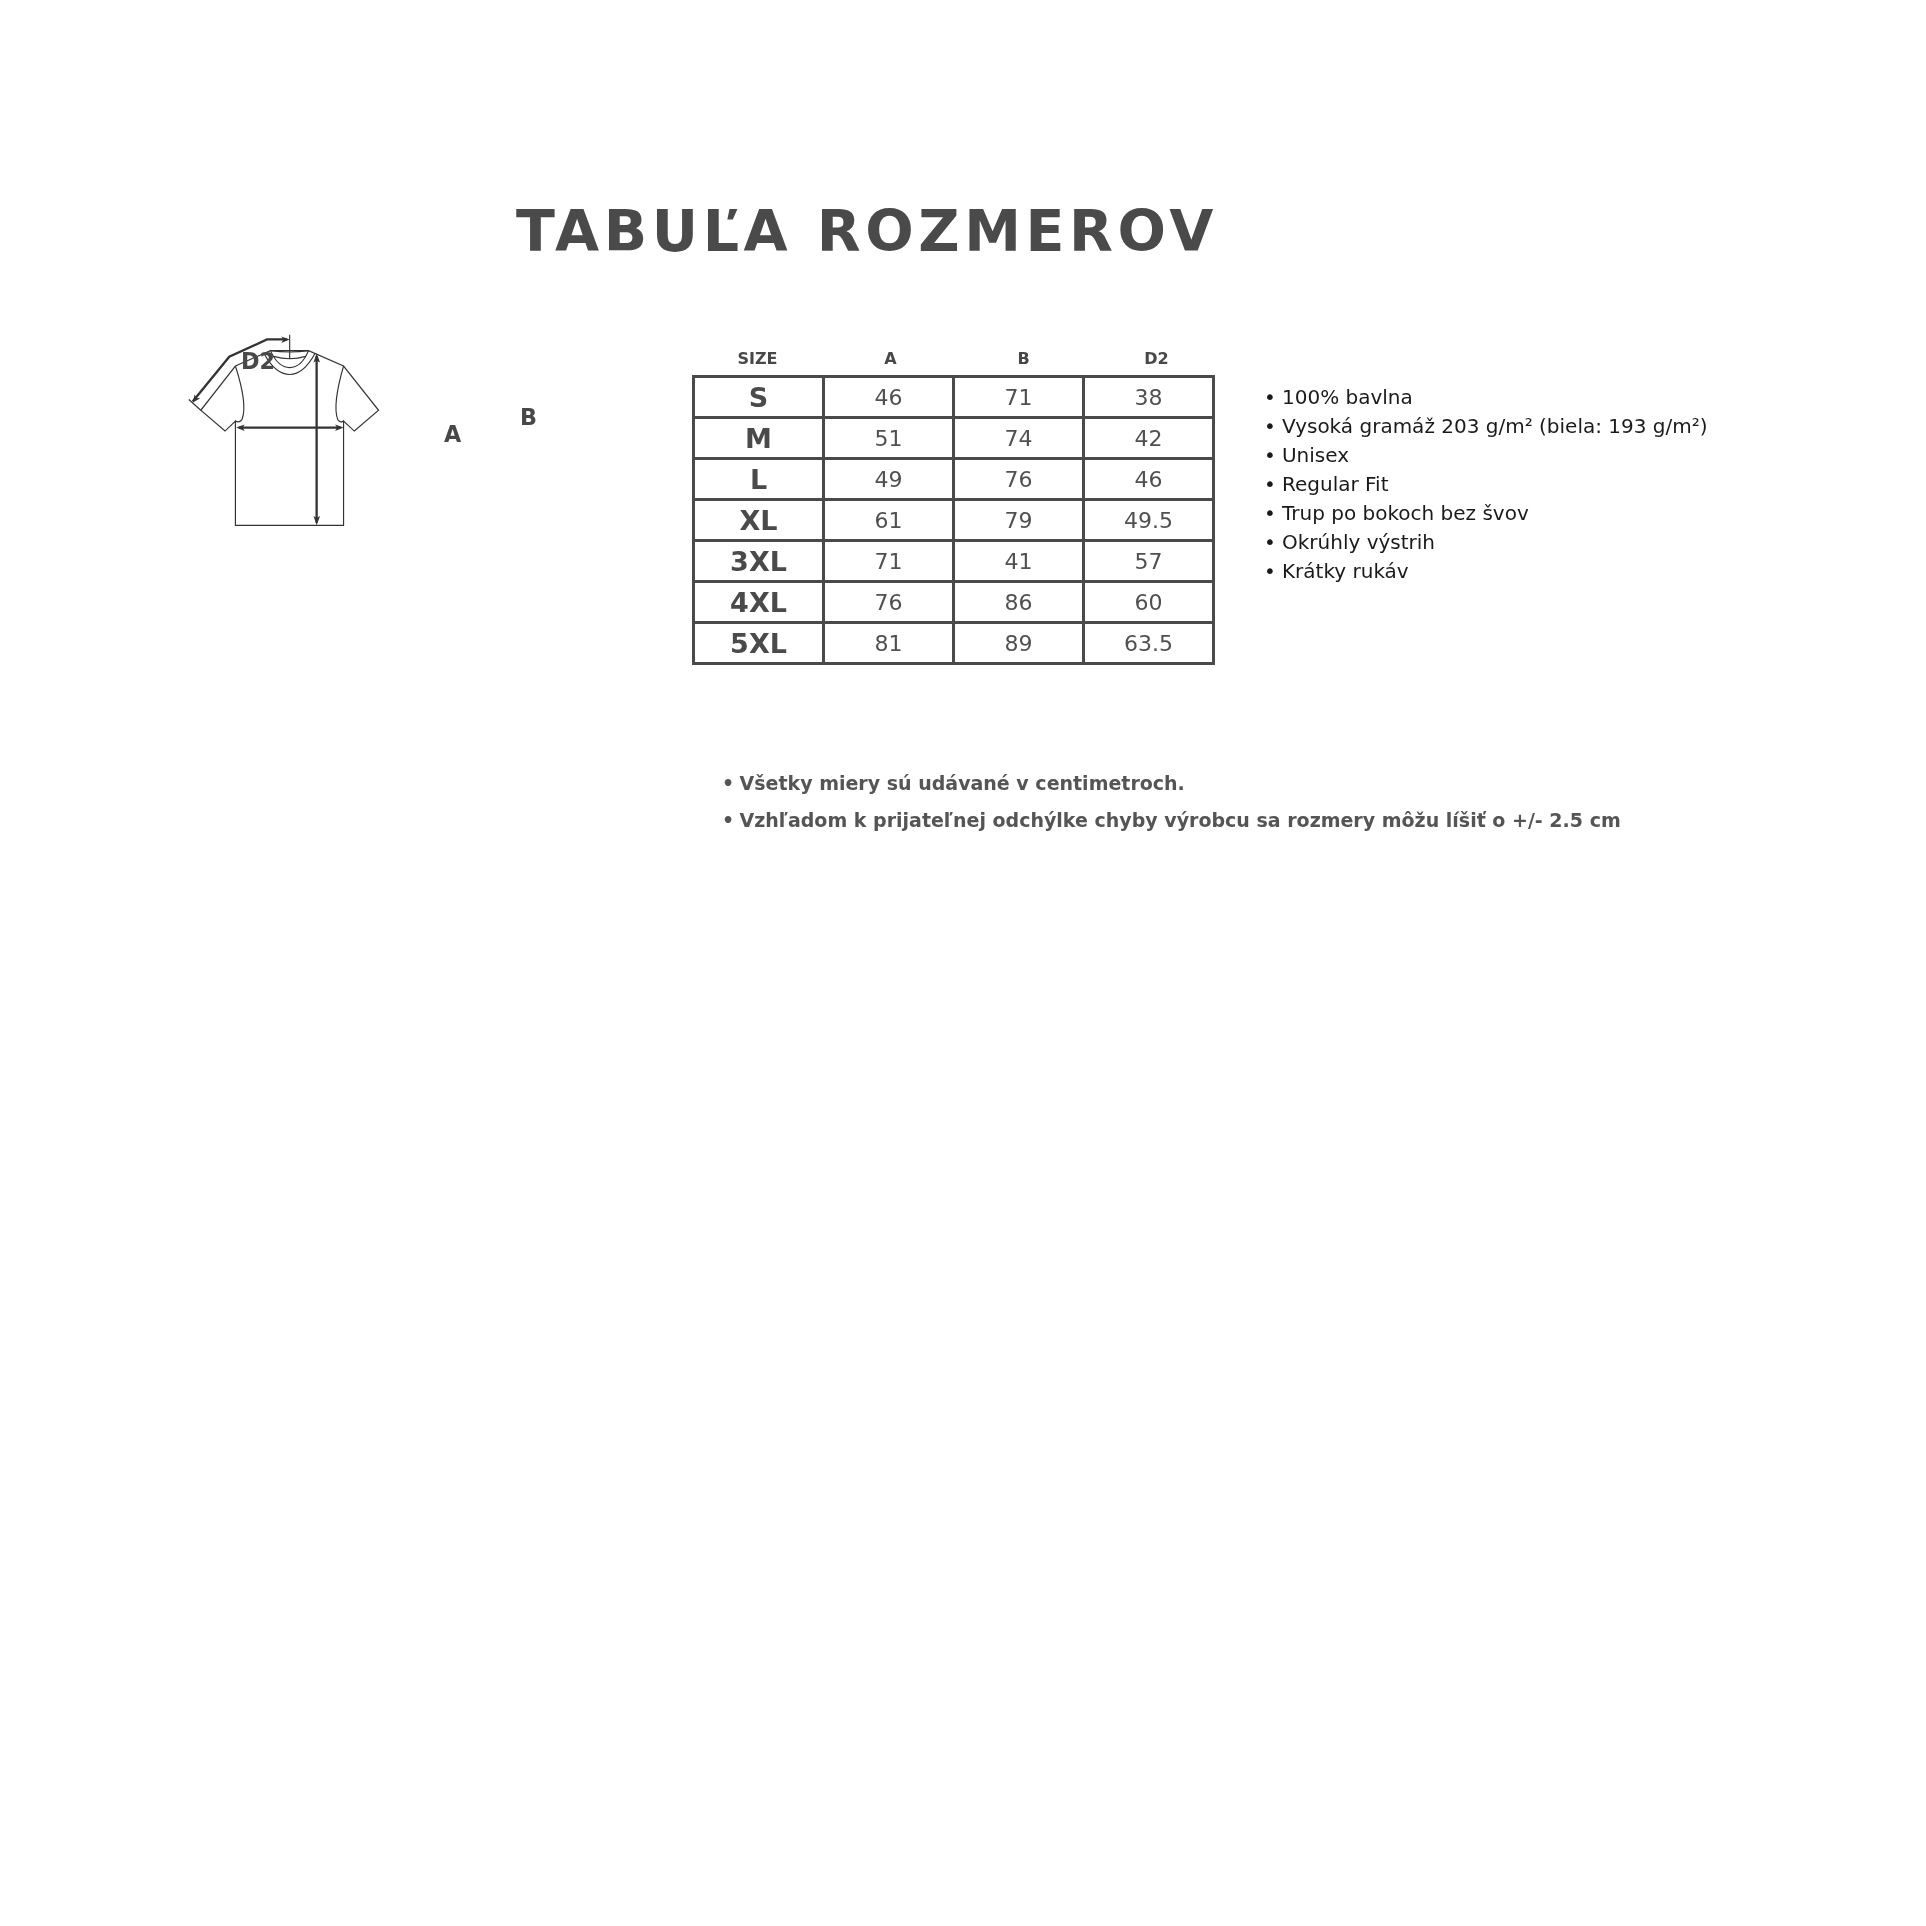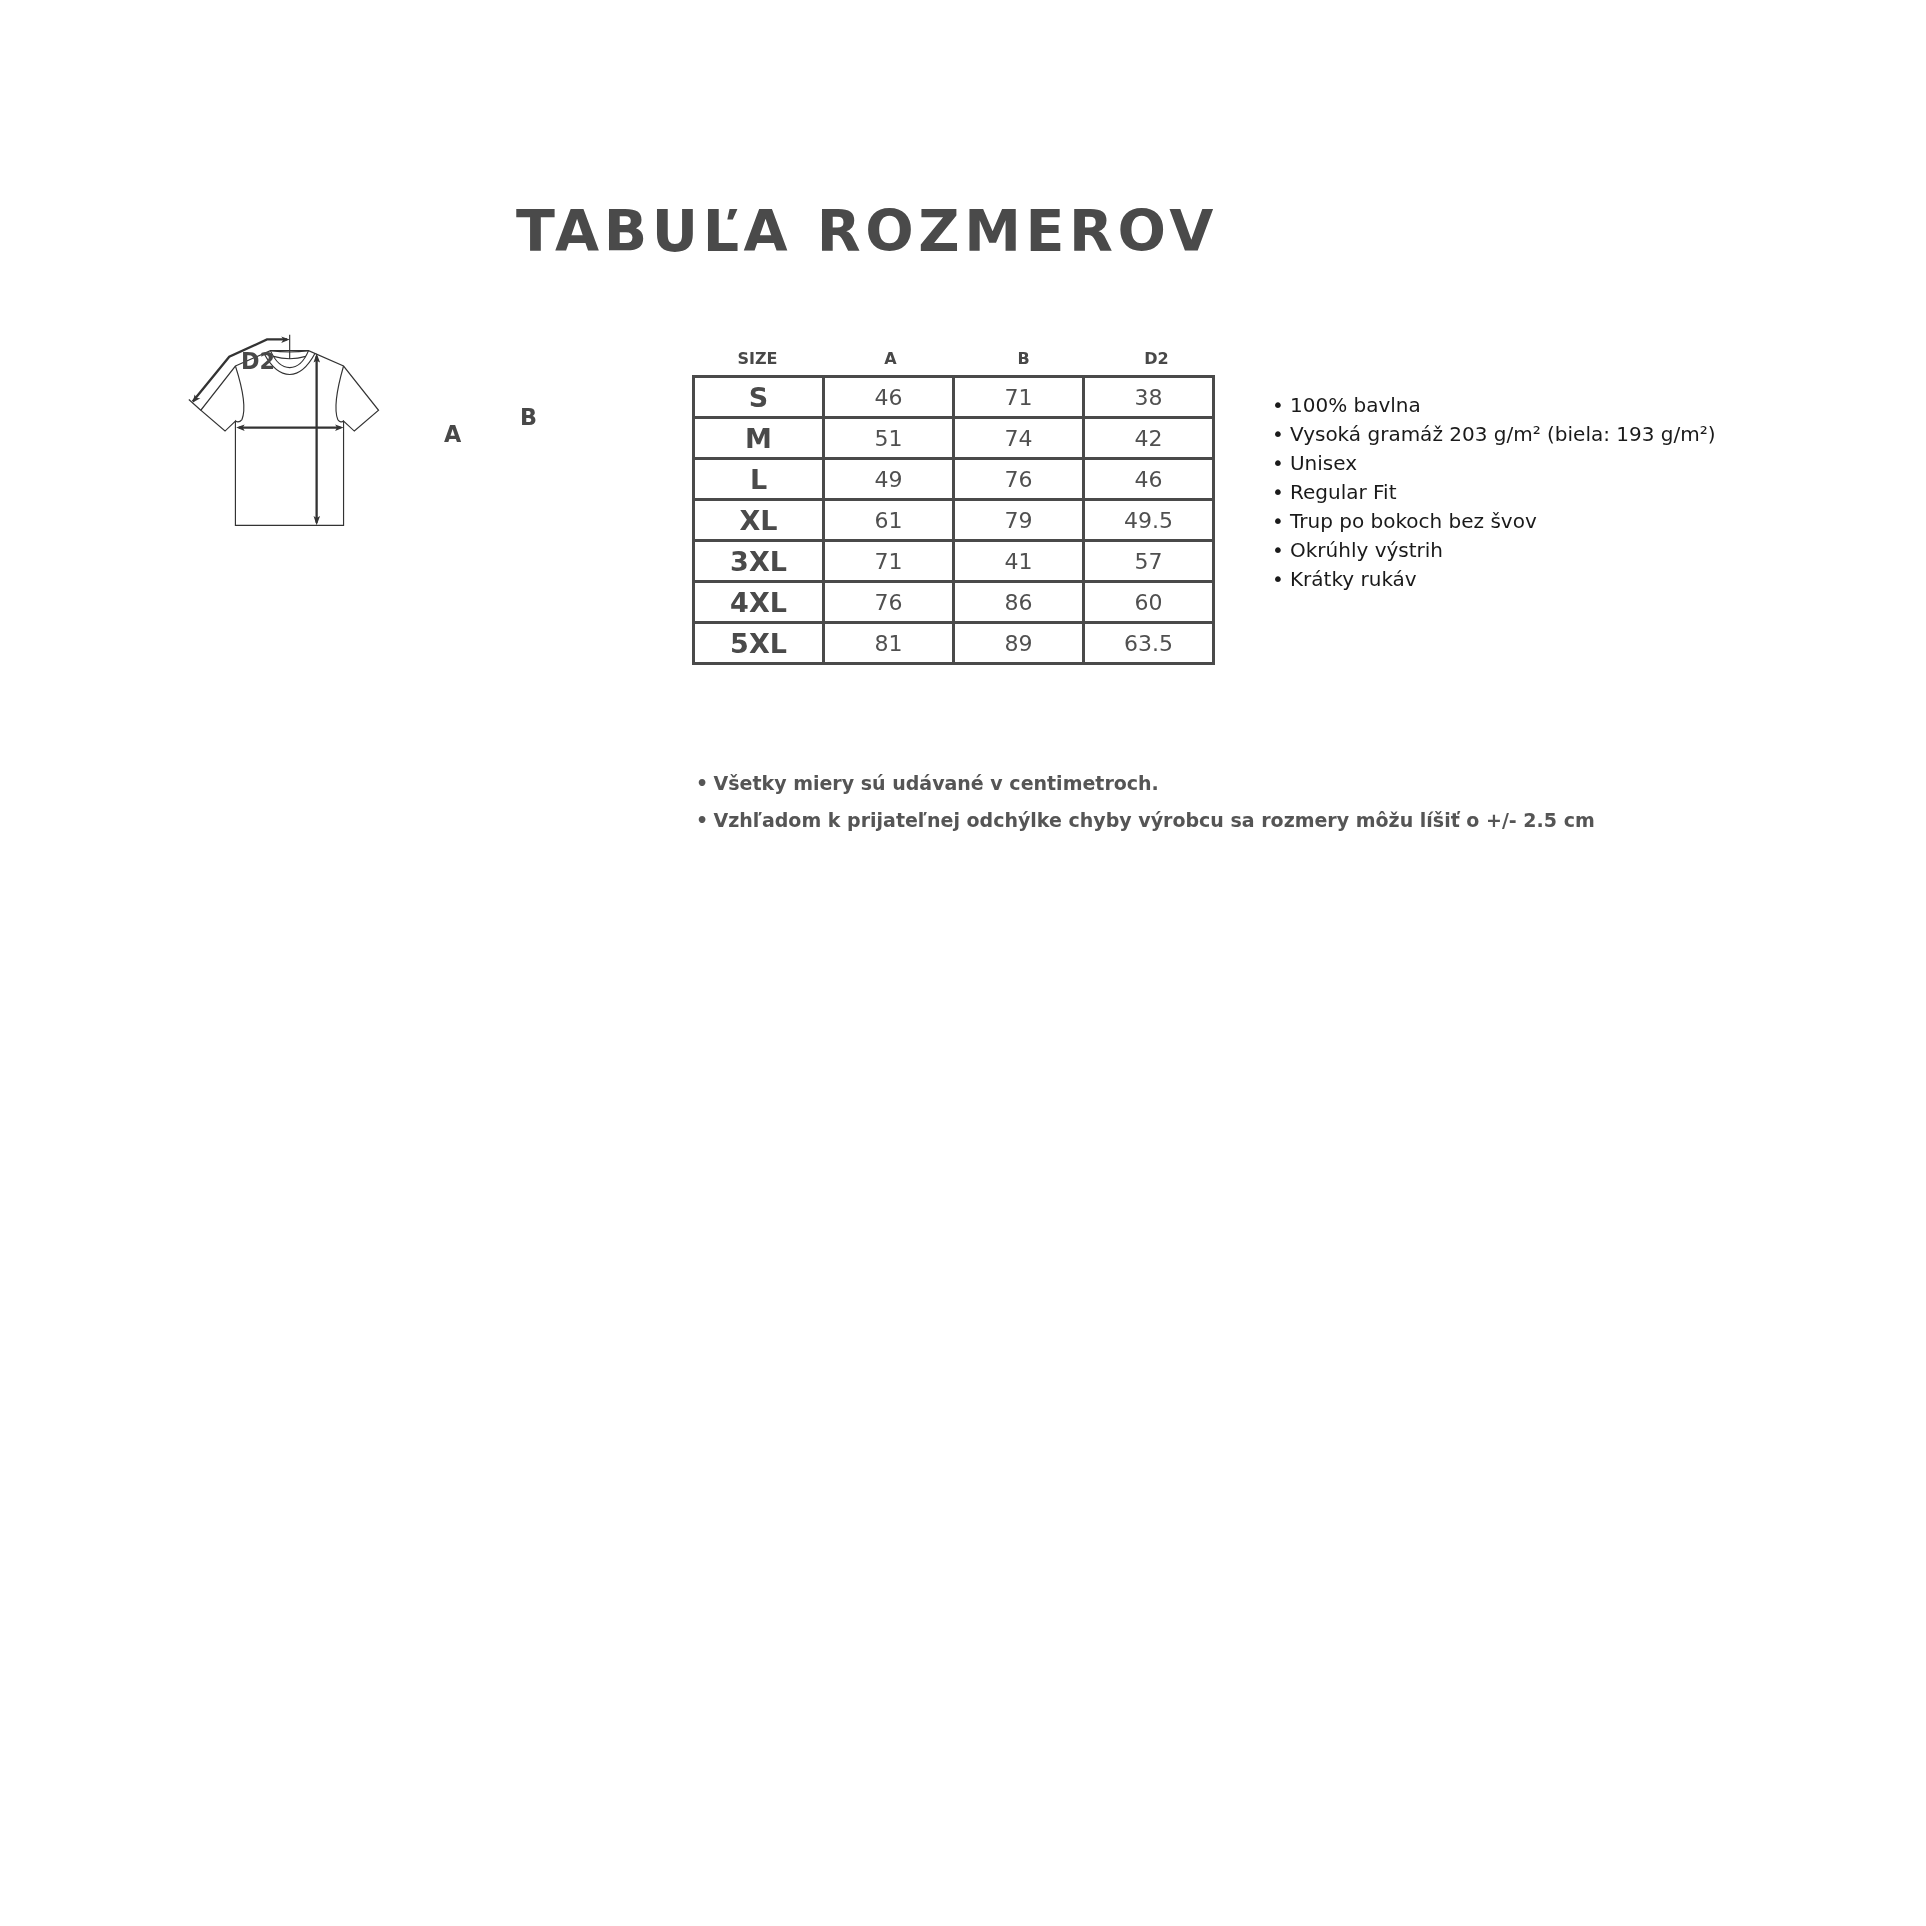--- a/index.html
+++ b/index.html
@@ -26,26 +26,26 @@
                         font-size: 16px; line-height: 23px; color: #484848; }
 
     table.sizes { border-collapse: collapse; border: 3.9px solid #4a4a4a; }
     table.sizes td { border: 3.9px solid #4a4a4a; height: 38px; width: 127px;
                      text-align: center; vertical-align: middle; padding: 0; }
     table.sizes td.size { font-family: "DejaVu Sans", sans-serif; font-weight: bold;
                           font-size: 27px; color: #4a4a4a; width: 127px; }
     table.sizes td.val  { font-family: "DejaVu Sans", sans-serif; font-size: 22px;
                           color: #505050; font-weight: normal; }
 
-    .features { position: absolute; left: 1260px; top: 379px; margin: 12px; padding: 0; list-style: none; }
+    .features { position: absolute; left: 1260px; top: 379px; margin: 4px; padding: 0; list-style: none; }
     .features li { font-family: "DejaVu Sans", sans-serif; font-size: 20px; line-height: 29px;
                    color: #1a1a1a; white-space: nowrap; }
     .features li::before { content: "\2022"; margin-right: 6.2px; }
 
-    .notes { position: absolute; left: 696px; top: 765px; margin: 0; padding: 0; list-style: none; }
+    .notes { position: absolute; left: 722px; top: 765px; margin: 0; padding: 0; list-style: none; }
     .notes li { font-family: "DejaVu Sans", sans-serif; font-weight: bold; font-size: 19px;
                 line-height: 37px; color: #555555; white-space: nowrap; }
     .notes li::before { content: "\2022"; margin-right: 5.4px; }
   </style>
 </head>
 <body>
 
 <div class="title">TABUĽA ROZMEROV</div>
 
 <div class="diagram">

